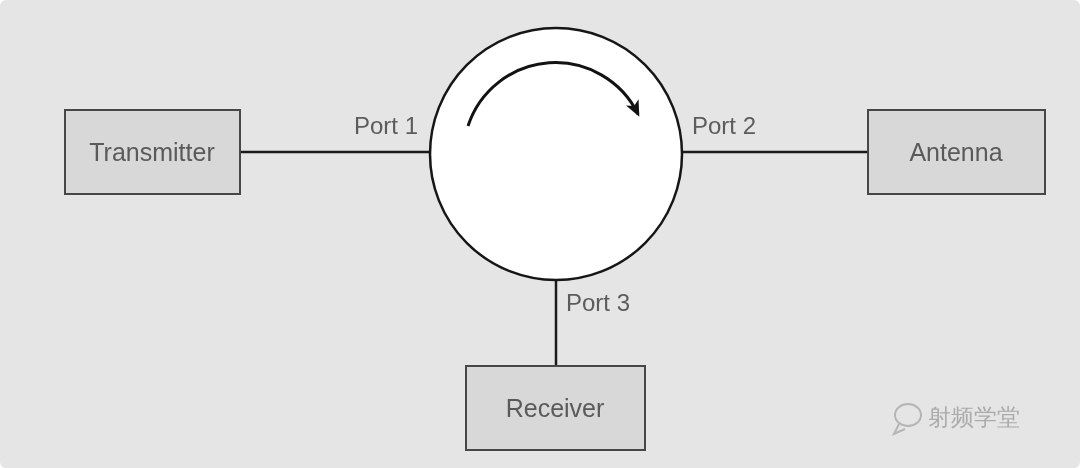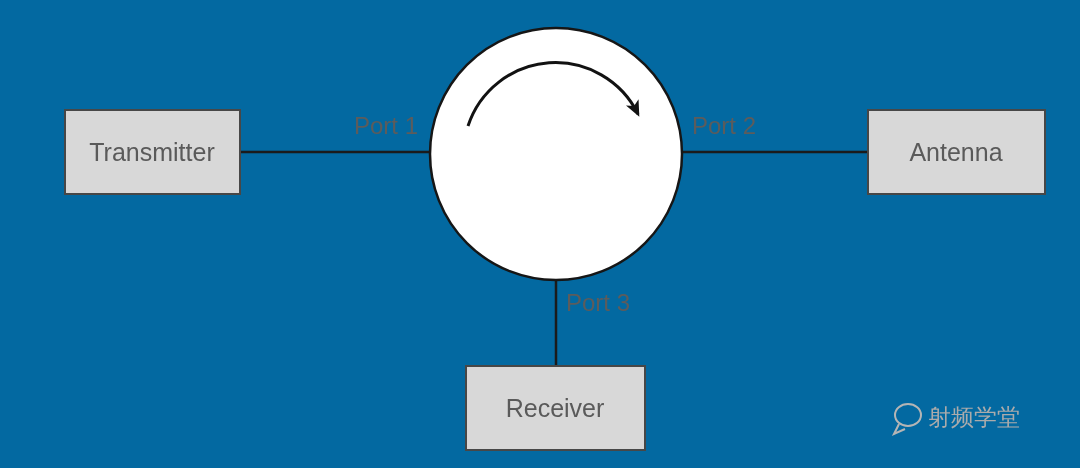--- a/index.html
+++ b/index.html
@@ -1,22 +1,23 @@
 <!DOCTYPE html>
 <html><head>
 <meta charset="utf-8">
 <style>
   html, body { margin: 0; padding: 0; background: #ffffff; }
   .stage {
     position: relative;
     width: 1080px;
     height: 468px;
-    background: #0369a1;
+    background: #e5e5e5;
     overflow: hidden;
     font-family: "Liberation Sans", sans-serif;
+    border-radius: 6px;
   }
   svg { display: block; }
   .wire   { stroke: #1b1b1b; stroke-width: 2.5; }
   .circ   { fill: #ffffff; stroke: #161616; stroke-width: 2.5; }
   .arrow  { fill: none; stroke: #121212; stroke-width: 3; }
   .node   { stroke: #474747; stroke-width: 2; }
   .node-label {
     font-family: "Liberation Sans", sans-serif;
     font-size: 25px;
     fill: #5a5a5a;

